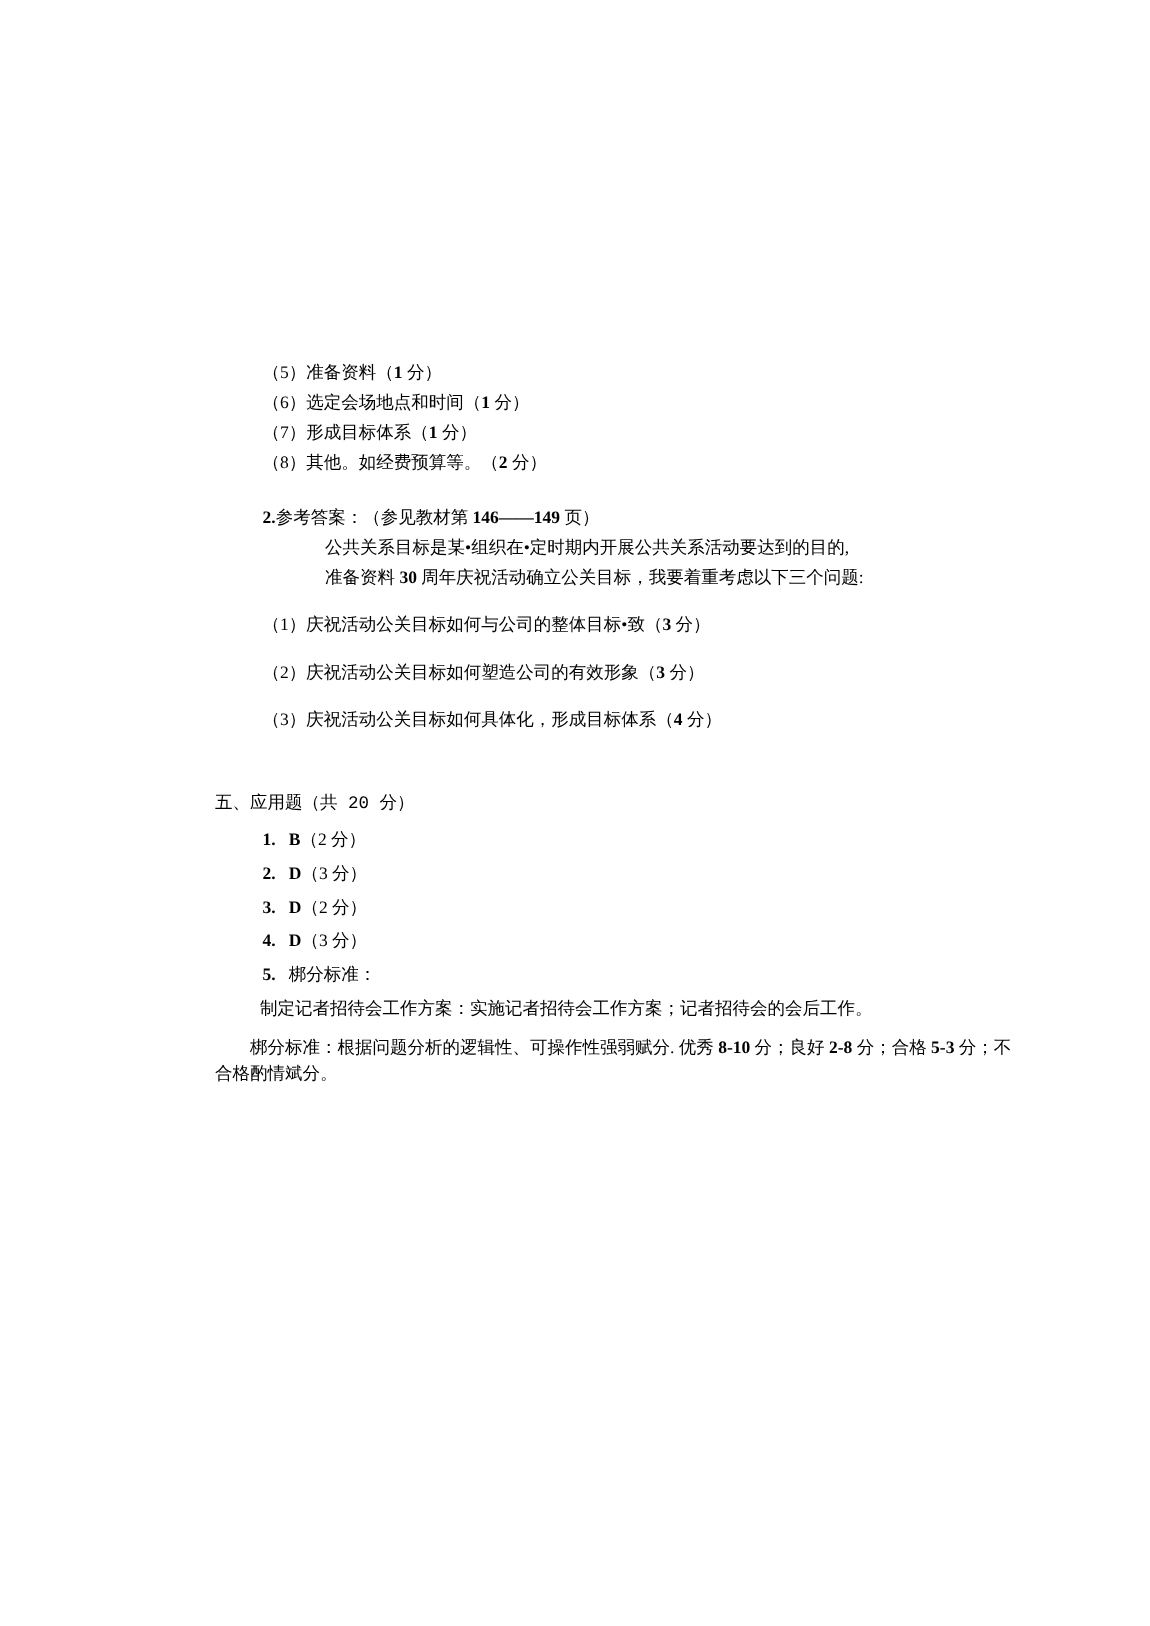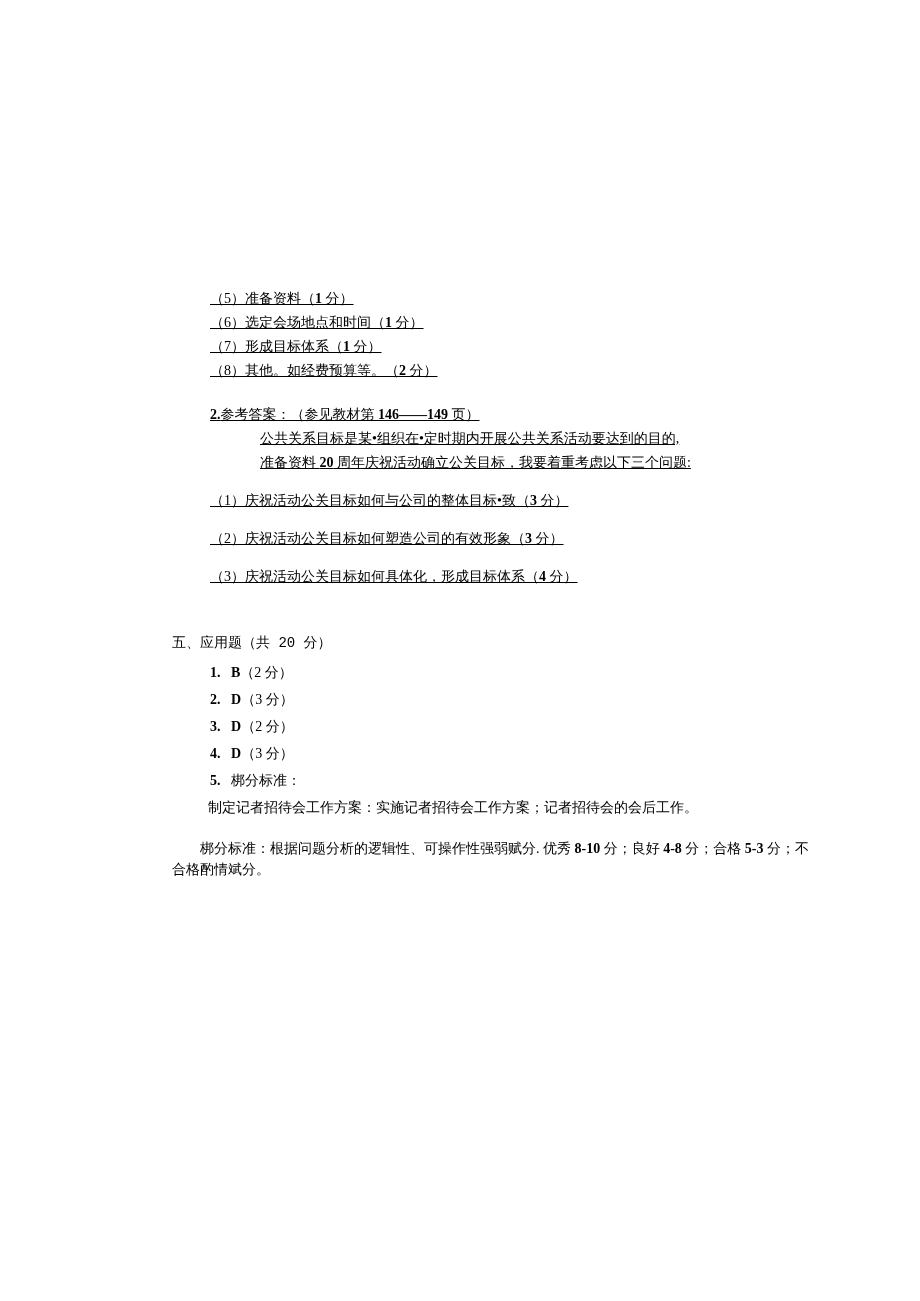--- a/index.html
+++ b/index.html
@@ -14,21 +14,20 @@
       font-family: "SimSun", "宋体", serif;
       font-size: 14px;
       color: #000000;
       line-height: 1.5;
       padding-top: 288px;
       padding-left: 172px;
       padding-right: 100px;
     }
     .line {
       margin-bottom: 3px;
-      text-decoration: underline;
     }
     .indent-1 {
       padding-left: 38px;
     }
     .indent-2 {
       padding-left: 88px;
     }
     .indent-list {
       padding-left: 38px;
       margin-top: 17px;
@@ -44,48 +43,48 @@
     }
     .spacer-1 {
       height: 20px;
     }
     .app-item {
       padding-left: 38px;
       margin-bottom: 6px;
     }
     .app-text {
       padding-left: 36px;
-      margin-bottom: 20px;
+      margin-bottom: 10px;
     }
     .app-text-first {
       text-indent: 2em;
       padding-left: 0;
       margin-bottom: 4px;
     }
   </style>
 </head>
 <body>
 
 <div class="line indent-1"><span>（5）</span><span>准备资料（</span><span class="bold">1</span><span> 分）</span></div>
 <div class="line indent-1"><span>（6）</span><span>选定会场地点和时间（</span><span class="bold">1</span><span> 分）</span></div>
 <div class="line indent-1"><span>（7）</span><span>形成目标体系（</span><span class="bold">1</span><span> 分）</span></div>
 <div class="line indent-1"><span>（8）</span><span>其他。如经费预算等。（</span><span class="bold">2</span><span> 分）</span></div>
 
 <div class="spacer-1"></div>
 
 <div class="line indent-1"><span class="bold">2.</span><span>参考答案：（参见教材第 </span><span class="bold">146——149</span><span> 页）</span></div>
 <div class="line indent-2"><span>公共关系目标是某•组织在•定时期内开展公共关系活动要达到的目的,</span></div>
-<div class="line indent-2"><span>准备资料 </span><span class="bold">20</span><span> 周年庆祝活动确立公关目标，我要着重考虑以下三个问题:</span></div>
+<div class="line indent-2"><span>准备资料 </span><span class="bold">30</span><span> 周年庆祝活动确立公关目标，我要着重考虑以下三个问题:</span></div>
 
 <div class="line indent-list"><span>（1）</span><span>庆祝活动公关目标如何与公司的整体目标•致（</span><span class="bold">3</span><span> 分）</span></div>
 <div class="line indent-list"><span>（2）</span><span>庆祝活动公关目标如何塑造公司的有效形象（</span><span class="bold">3</span><span> 分）</span></div>
 <div class="line indent-list"><span>（3）</span><span>庆祝活动公关目标如何具体化，形成目标体系（</span><span class="bold">4</span><span> 分）</span></div>
 
 <div class="section-title"><span>五、应用题（共 20 分）</span></div>
 
 <div class="app-item"><span class="bold">1.</span>&nbsp;&nbsp;&nbsp;<span class="bold">B</span><span>（2 分）</span></div>
 <div class="app-item"><span class="bold">2.</span>&nbsp;&nbsp;&nbsp;<span class="bold">D</span><span>（3 分）</span></div>
 <div class="app-item"><span class="bold">3.</span>&nbsp;&nbsp;&nbsp;<span class="bold">D</span><span>（2 分）</span></div>
 <div class="app-item"><span class="bold">4.</span>&nbsp;&nbsp;&nbsp;<span class="bold">D</span><span>（3 分）</span></div>
 <div class="app-item"><span class="bold">5.</span>&nbsp;&nbsp;&nbsp;<span>梆分标准：</span></div>
 
 <div class="app-text"><span>制定记者招待会工作方案：实施记者招待会工作方案；记者招待会的会后工作。</span></div>
-<div class="app-text-first"><span>梆分标准：根据问题分析的逻辑性、可操作性强弱赋分. 优秀 </span><span class="bold">8-10</span><span> 分；良好 </span><span class="bold">4-8</span><span> 分；合格 </span><span class="bold">5-3</span><span> 分；不合格酌情斌分。</span></div>
+<div class="app-text-first"><span>梆分标准：根据问题分析的逻辑性、可操作性强弱赋分. 优秀 </span><span class="bold">8-10</span><span> 分；良好 </span><span class="bold">2-8</span><span> 分；合格 </span><span class="bold">5-3</span><span> 分；不合格酌情斌分。</span></div>
 
 </body></html>

